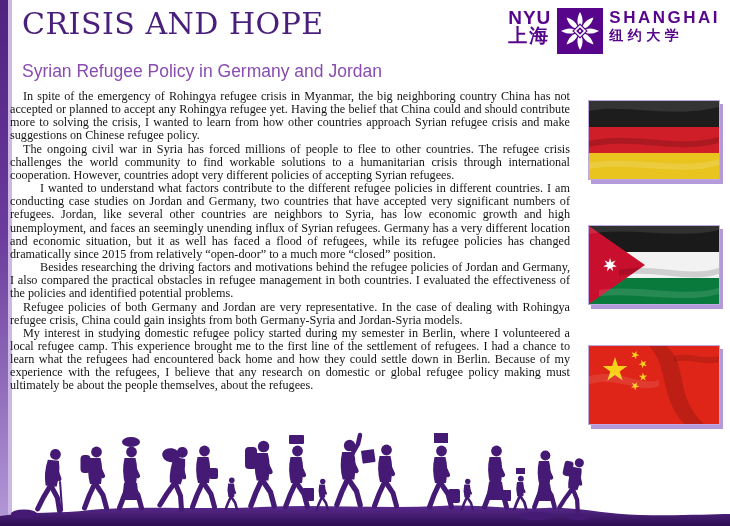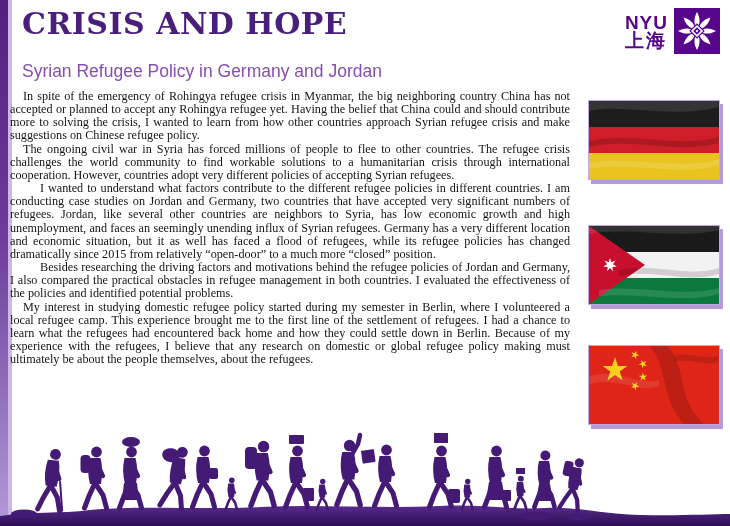--- a/index.html
+++ b/index.html
@@ -10,29 +10,29 @@
   
   .side-bar{
     position:absolute;left:0;top:0;width:8px;height:526px;
     background:linear-gradient(to bottom,#50217f 0%,#6c3c9c 45%,#b49ad8 100%);
     border-right:4px solid #cbb9e4;
   }
   
   .header{position:absolute;left:22px;top:6px;width:510px;}
   .title{
     font-family:"DejaVu Serif","Liberation Serif",serif;
-    font-weight:bold;color:#4a1f7c;font-size:30px;letter-spacing:.5px;margin:0;
+    font-weight:normal;color:#4a1f7c;font-size:30px;letter-spacing:.5px;margin:0;
   }
   .subtitle{
     font-family:"Liberation Sans",sans-serif;color:#8a4cae;
     font-size:17.5px;line-height:20.5px;margin-top:20px;
   }
   
   .logo-block{position:absolute;right:10px;top:8px;text-align:right;}
-  .logo-row{display:flex;align-items:center;justify-content:flex-end;
+  .logo-row{display:flex;justify-content:flex-end;
     font-family:"Liberation Sans",sans-serif;color:#57068c;font-weight:bold;}
   .logo-left{text-align:left;margin-right:6px;}
   .logo-left .lat{font-size:19px;line-height:19px;letter-spacing:1px;}
   .logo-left .cn{font-size:19px;line-height:17px;letter-spacing:2px;}
   .logo-emblem{width:46px;height:46px;flex:0 0 auto;}
   .logo-right{text-align:left;margin-left:6px;}
   .logo-right .lat{font-size:17px;line-height:19px;letter-spacing:2.5px;}
   .logo-right .cn{font-size:14px;line-height:17px;letter-spacing:4.5px;}
   .byline{
     font-family:"Liberation Sans",sans-serif;color:#8f8f8f;
@@ -88,28 +88,33 @@
           <path d="M23,4 C19.6,10 19.6,16 23,20.5 C26.4,16 26.4,10 23,4 Z" transform="rotate(180 23 23)"></path>
           <path d="M23,4 C19.6,10 19.6,16 23,20.5 C26.4,16 26.4,10 23,4 Z" transform="rotate(225 23 23)"></path>
           <path d="M23,4 C19.6,10 19.6,16 23,20.5 C26.4,16 26.4,10 23,4 Z" transform="rotate(270 23 23)"></path>
           <path d="M23,4 C19.6,10 19.6,16 23,20.5 C26.4,16 26.4,10 23,4 Z" transform="rotate(315 23 23)"></path>
         </g>
       </g>
       <rect x="17.5" y="17.5" width="11" height="11" fill="#57068c" transform="rotate(45 23 23)"></rect>
       <rect x="19.5" y="19.5" width="7" height="7" fill="none" stroke="#ffffff" stroke-width="1.6" transform="rotate(45 23 23)"></rect>
       <rect x="22" y="22" width="2" height="2" fill="#ffffff" transform="rotate(45 23 23)"></rect>
     </svg>
+    <div class="logo-right">
+      <div class="lat">SHANGHAI</div>
+      <div class="cn">纽约大学</div>
+    </div>
   </div>
 </div>
 
 <div class="content">
   <p>In spite of the emergency of Rohingya refugee crisis in Myanmar, the big neighboring country China has not accepted or planned to accept any Rohingya refugee yet. Having the belief that China could and should contribute more to solving the crisis, I wanted to learn from how other countries approach Syrian refugee crisis and make suggestions on Chinese refugee policy.</p>
   <p>The ongoing civil war in Syria has forced millions of people to flee to other countries. The refugee crisis challenges the world community to find workable solutions to a humanitarian crisis through international cooperation. However, countries adopt very different policies of accepting Syrian refugees.</p>
   <p class="indent-lg">I wanted to understand what factors contribute to the different refugee policies in different countries. I am conducting case studies on Jordan and Germany, two countries that have accepted very significant numbers of refugees. Jordan, like several other countries are neighbors to Syria, has low economic growth and high unemployment, and faces an seemingly unending influx of Syrian refugees. Germany has a very different location and economic situation, but it as well has faced a flood of refugees, while its refugee policies has changed dramatically since 2015 from relatively “open-door” to a much more “closed” position.</p>
   <p class="indent-lg">Besides researching the driving factors and motivations behind the refugee policies of Jordan and Germany, I also compared the practical obstacles in refugee management in both countries. I evaluated the effectiveness of the policies and identified potential problems.</p>
+  <p>Refugee policies of both Germany and Jordan are very representative. In the case of dealing with Rohingya refugee crisis, China could gain insights from both  Germany-Syria and Jordan-Syria models.</p>
   <p>My interest in studying domestic refugee policy started during my semester in Berlin, where I volunteered a local refugee camp. This experience brought me to the first line of the settlement of refugees. I had a chance to learn what the refugees had encountered back home and how they could settle down in Berlin. Because of my experience with the refugees, I believe that any research on domestic or global refugee policy making must ultimately be about the people themselves, about the refugees.</p>
 </div>
 
 <div class="flag flag-germany">
   <svg viewBox="0 0 130 78">
     <rect x="0" y="0" width="130" height="26" fill="#1d1d1d"></rect>
     <rect x="0" y="26" width="130" height="26" fill="#cf1e28"></rect>
     <rect x="0" y="52" width="130" height="26" fill="#e9c41f"></rect>
     <path d="M0,10 C35,2 80,18 130,6 L130,0 L0,0 Z" fill="rgba(255,255,255,0.10)"></path>
     <path d="M0,40 C45,30 85,48 130,36 L130,42 C85,54 45,36 0,46 Z" fill="rgba(0,0,0,0.16)"></path>

